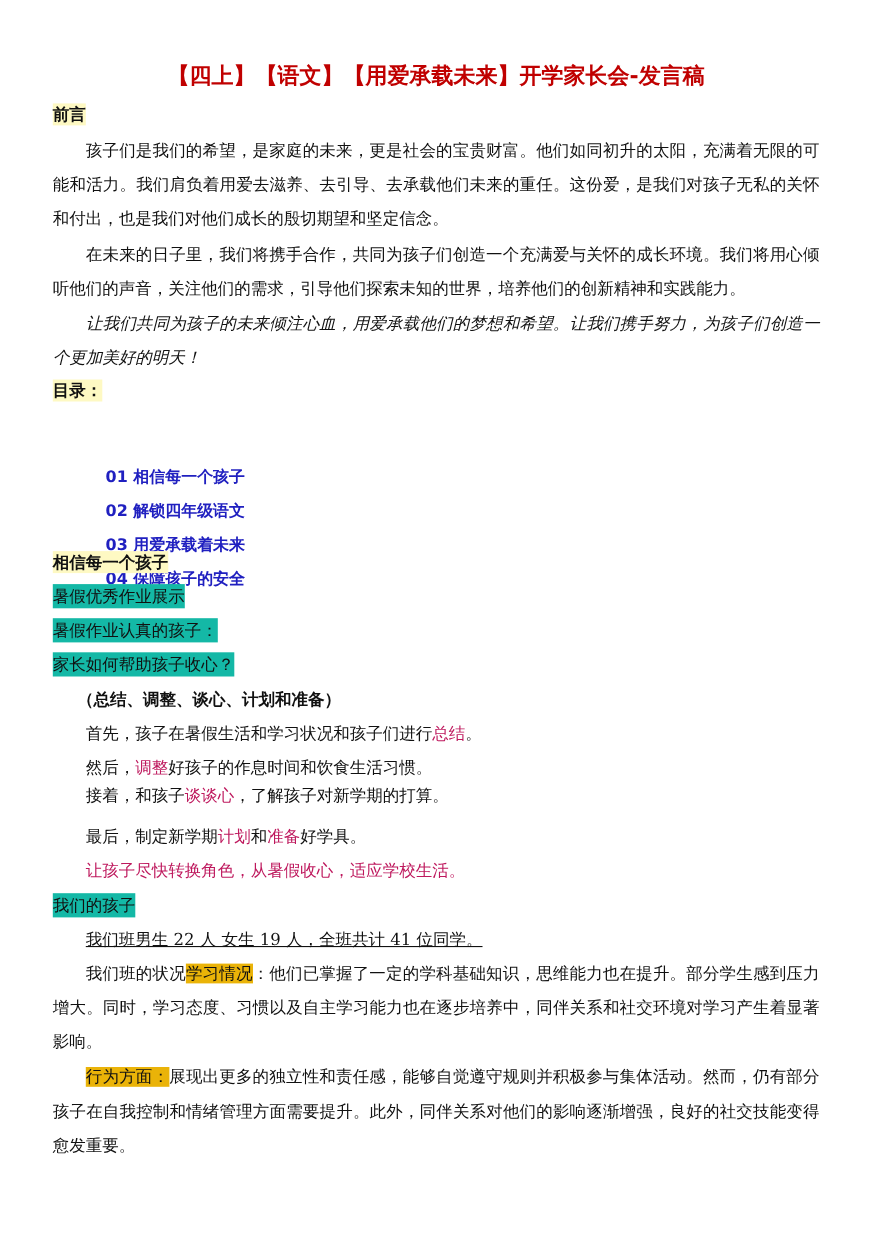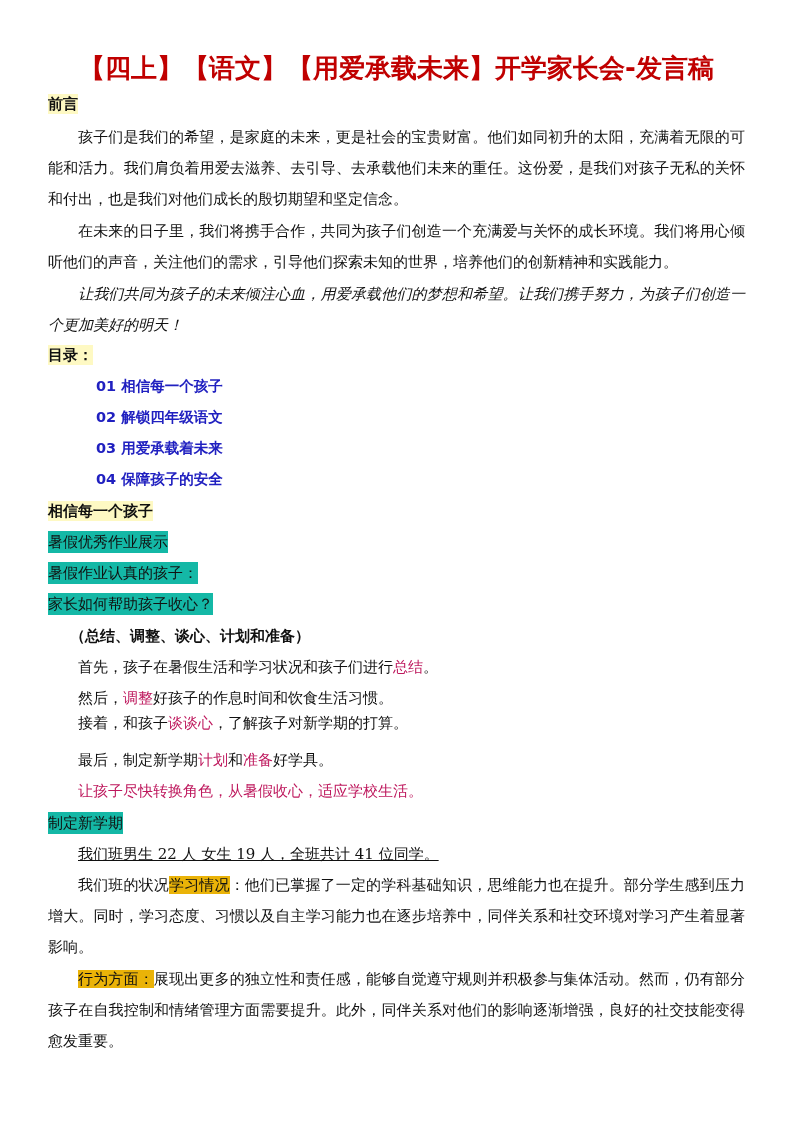--- a/index.html
+++ b/index.html
@@ -1,29 +1,29 @@
 <!DOCTYPE html>
 <html><head>
   <meta charset="utf-8">
   <style>
     html, body { margin: 0; padding: 0; background: #ffffff; }
     body { width: 793px; height: 1122px; position: relative; overflow: hidden;
            font-family: "DejaVu Serif", "Liberation Serif", serif; color: #111; }
     .page { position: absolute; left: 48px; top: 0; width: 697px; }
     .title { position: absolute; left: 0; top: 50px; width: 697px; text-align: center;
              font-family: "DejaVu Sans", "Liberation Sans", sans-serif; font-weight: bold;
-             font-size: 26px; color: #c00000; letter-spacing: 0px; line-height: 36px; }
+             font-size: 20px; color: #c00000; letter-spacing: 0px; line-height: 36px; }
     .line { position: absolute; left: 0; font-size: 15px; line-height: 24px; white-space: nowrap; }
     .para { position: absolute; left: 0; width: 697px; font-size: 15px; line-height: 31px;
             text-indent: 30px; text-align: justify; }
     .hl-yellow { background: #fef9c3; font-family: "DejaVu Sans", "Liberation Sans", sans-serif; font-weight: bold; padding: 1px 0; }
     .hl-green { background: #14b8a6; padding: 2px 0; }
     .hl-cyan { background: #eab308; }
     .toc { position: absolute; left: 48px; font-family: "DejaVu Sans", "Liberation Sans", sans-serif;
-           font-weight: bold; color: #2020c0; font-size: 14.5px; line-height: 24px; white-space: nowrap; }
+           font-weight: bold; color: #2020c0; font-size: 14.5px; line-height: 24px; white-space: nowrap; margin-top: 48px; }
     .blue { color: #be185d; }
     .indent { left: 30px; }
     .bold-sub { font-family: "DejaVu Sans", "Liberation Sans", sans-serif; font-weight: bold; }
   </style>
 </head>
 <body>
 
 <div class="page">
 
   <div class="title">【四上】【语文】【用爱承载未来】开学家长会-发言稿</div>
@@ -66,21 +66,21 @@
   </div>
   <div class="line indent" style="top:711px;">
     <span>接着，和孩子</span><span class="blue">谈谈心</span><span>，了解孩子对新学期的打算。</span>
   </div>
   <div class="line indent" style="top:748px;">
     <span>最后，制定新学期</span><span class="blue">计划</span><span>和</span><span class="blue">准备</span><span>好学具。</span>
   </div>
   <div class="line indent blue" style="top:779px;">让孩子尽快转换角色，从暑假收心，适应学校生活。</div>
 
   <div class="line" style="top:811px;">
-    <span class="hl-green">制定新学期</span>
+    <span class="hl-green">我们的孩子</span>
   </div>
   <div class="line indent" style="top:842px;text-decoration:underline;">我们班男生 22 人  女生 19 人，全班共计 41 位同学。</div>
 
   <div class="para" style="top:870px;"><span>我们班的状况</span><span class="hl-cyan">学习情况</span><span>：他们已掌握了一定的学科基础知识，思维能力也在提升。部分学生感到压力增大。同时，学习态度、习惯以及自主学习能力也在逐步培养中，同伴关系和社交环境对学习产生着显著影响。</span></div>
 
   <div class="para" style="top:964px;"><span class="hl-cyan">行为方面：</span><span>展现出更多的独立性和责任感，能够自觉遵守规则并积极参与集体活动。然而，仍有部分孩子在自我控制和情绪管理方面需要提升。此外，同伴关系对他们的影响逐渐增强，良好的社交技能变得愈发重要。</span></div>
 
 </div>
 
 </body></html>

